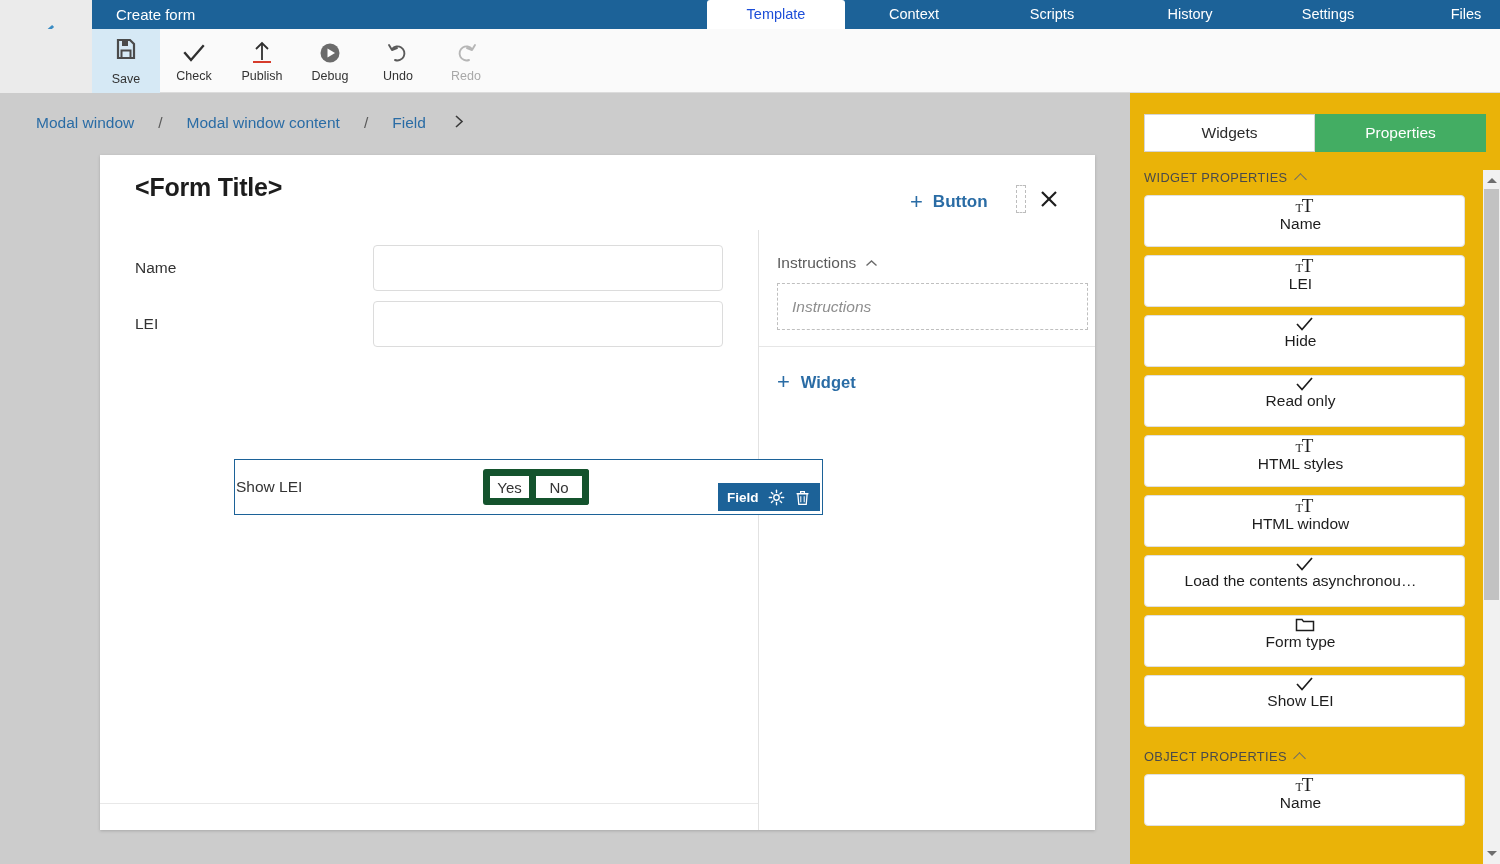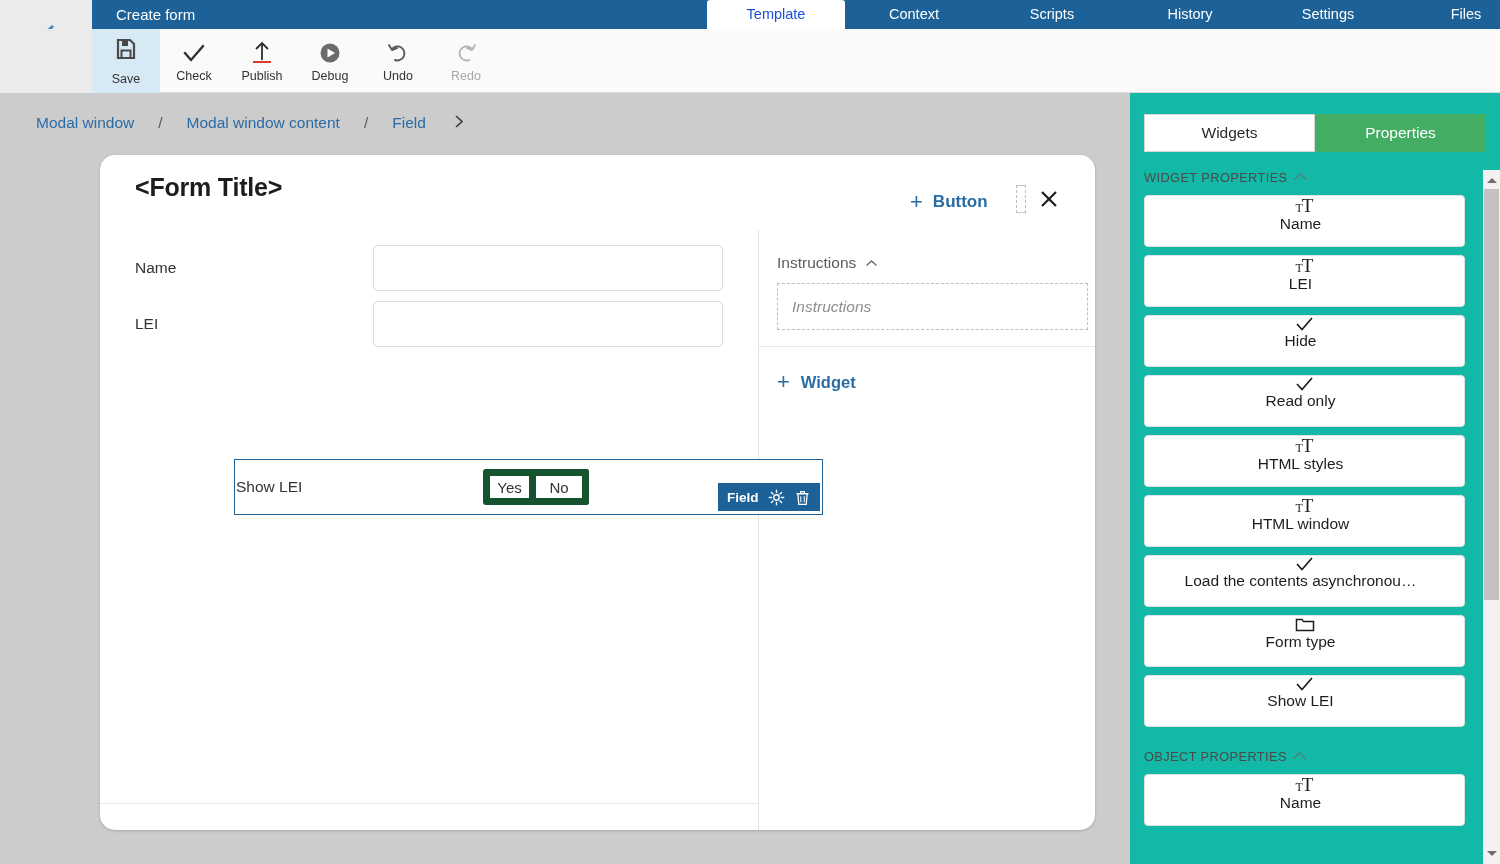--- a/index.html
+++ b/index.html
@@ -90,21 +90,20 @@
     margin-left: 12px; color: #3a3a3a; font-size: 16px; line-height: 1;
     display: inline-block;
   }
 
   
   .form-panel {
     position: absolute; top: 62px; left: 100px;
     width: 995px; height: 675px;
     background: #ffffff;
     box-shadow: 0 1px 3px rgba(0,0,0,0.18);
-    border-radius: 15px;
   }
   .form-title {
     position: absolute; top: 18px; left: 35px;
     font-size: 25px; font-weight: bold; color: #1d1d1d;
     letter-spacing: -0.2px;
   }
 
   .add-button-link {
     position: absolute; top: 36px; left: 810px;
     display: flex; align-items: center; gap: 10px;
@@ -198,21 +197,21 @@
   }
   .add-widget-link {
     position: absolute; top: 216px; left: 18px;
     display: flex; align-items: center; gap: 11px;
     color: #2a6ca5; font-size: 16.5px; font-weight: bold; cursor: pointer;
   }
 
   
   .sidebar {
     position: absolute; top: 93px; left: 1130px; width: 370px; height: 771px;
-    background: #14b8a6;
+    background: #eab308;
   }
   .side-tabs {
     position: absolute; top: 21px; left: 14px;
     display: flex; width: 342px; height: 38px;
   }
   .side-tab {
     flex: 1; display: flex; align-items: center; justify-content: center;
     font-size: 15.5px; cursor: pointer;
     border: 1px solid #d5d5d5;
   }

